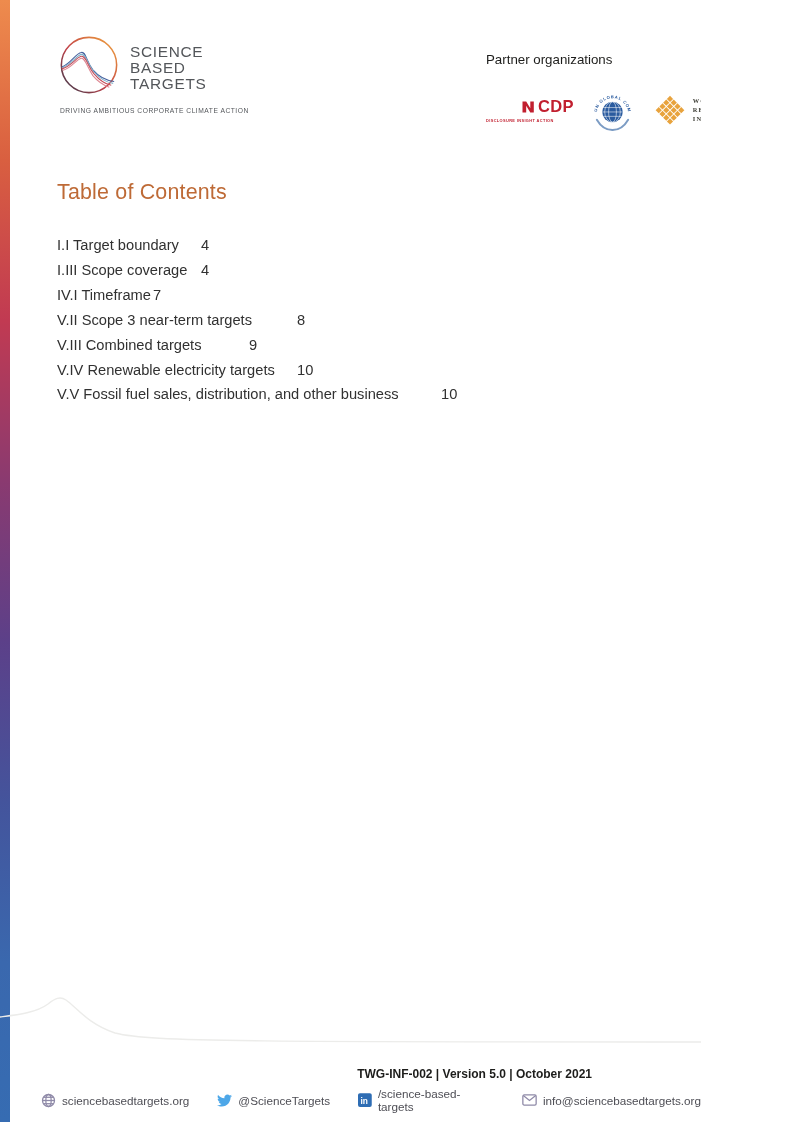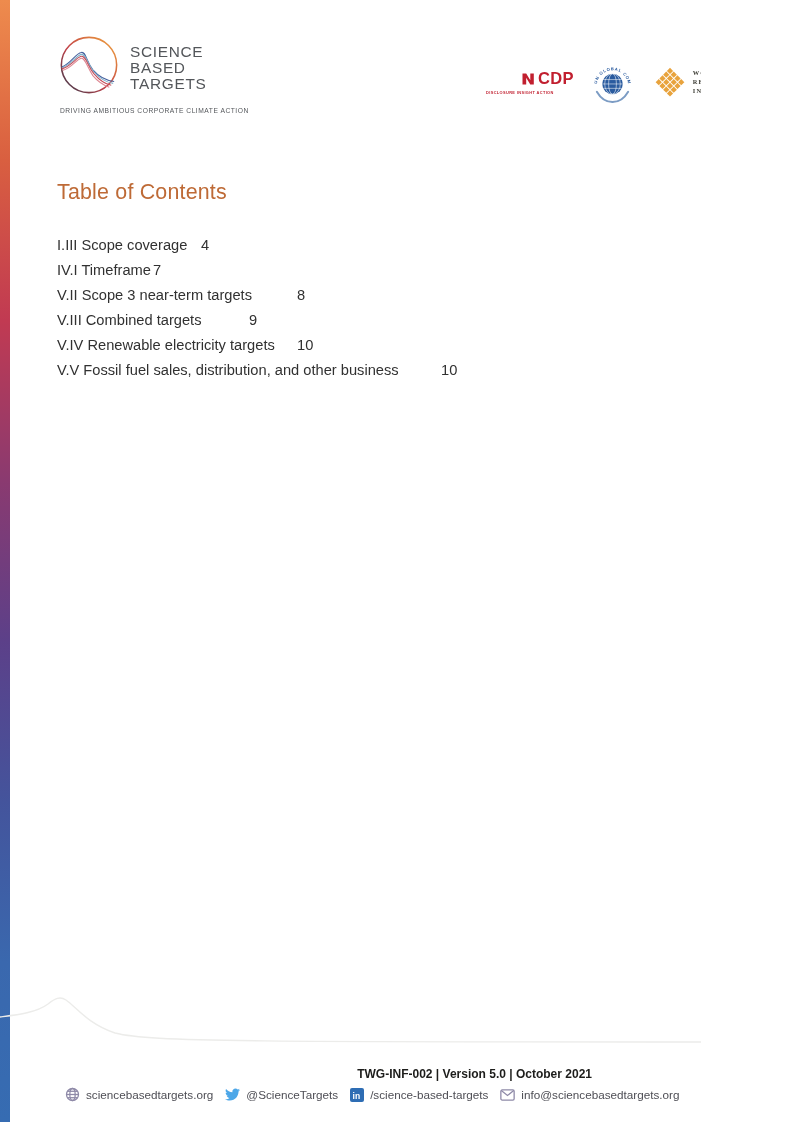--- a/index.html
+++ b/index.html
@@ -59,21 +59,21 @@
   .toc-list{position:absolute;left:57px;top:233px;width:640px;}
   .toc-row{
     font-size:11pt;line-height:24.9px;color:var(--toc-text);
     white-space:pre;-moz-tab-size:48px;tab-size:48px;cursor:pointer;
   }
   
   .curve-wrap{position:absolute;left:0;top:982px;width:793px;height:70px;}
   
   .footer-title{position:absolute;left:57px;top:1066px;font-size:12.3px;font-weight:700;color:var(--text-dark);}
   .footer-version{position:absolute;right:109px;top:1067px;font-size:12px;font-weight:700;color:var(--text-dark);text-align:right;}
-  .footer-links{position:absolute;left:65px;top:1087px;display:flex;align-items:center;gap:12px;}
+  .footer-links{position:absolute;left:41px;top:1087px;display:flex;align-items:center;gap:28px;}
   .footer-link{display:flex;align-items:center;gap:6px;cursor:pointer;}
   .footer-link span{font-size:11.7px;color:#4e4e55;}
   .li-badge{fill:var(--linkedin-blue);}
   .li-in{font-size:8.5px;font-weight:700;fill:#fff;font-family:"Liberation Sans",sans-serif;}
   .tw-bird{fill:var(--twitter-blue);}
   .ol-stroke{stroke:var(--icon-gray);stroke-width:1.2;fill:none;}
 </style>
 </head>
 <body>
 
@@ -100,20 +100,21 @@
       <div class="logo-title">
         <div>SCIENCE</div>
         <div>BASED</div>
         <div>TARGETS</div>
       </div>
     </div>
     <div class="logo-tagline">DRIVING AMBITIOUS CORPORATE CLIMATE ACTION</div>
   </div>
 
   <div class="partners">
+    <p class="partners-heading">Partner organizations</p>
     <div class="partners-row">
       <div class="org org-cdp">
         <div class="cdp-top">
           <svg class="cdp-glyph" width="14" height="13" viewBox="0 0 14 13">
             <path class="cdp-n" d="M0.5,12.5 V1.5 H4.2 L8.3,8.2 V1.5 H11.8 V12.5 H8.3 L4.2,5.8 V12.5 Z"></path>
           </svg>
           <span class="cdp-text">CDP</span>
         </div>
         <div class="cdp-tagline">DISCLOSURE INSIGHT ACTION</div>
       </div>
@@ -170,20 +171,21 @@
           <ellipse cx="22" cy="20.5" rx="2.6" ry="1.8"></ellipse>
           <path d="M2,16 C1,28 6,40 22,42 C38,40 43,26 42,15 C38,27 30,32 26,31 C30,36 26,41 21,40 C12,38 5,28 2,16 Z"></path>
         </svg>
         <div class="wwf-text"><span>WWF</span><span class="wwf-reg">®</span></div>
       </div>
     </div>
   </div>
 
   <h1 class="toc-heading">Table of Contents</h1>
   <div class="toc-list">
+      <div class="toc-row">I.I Target boundary	4</div>
       <div class="toc-row">I.III Scope coverage	4</div>
       <div class="toc-row">IV.I Timeframe	7</div>
       <div class="toc-row">V.II Scope 3 near-term targets	8</div>
       <div class="toc-row">V.III Combined targets	9</div>
       <div class="toc-row">V.IV Renewable electricity targets	10</div>
       <div class="toc-row">V.V Fossil fuel sales, distribution, and other business	10</div>
     </div>
 
   <div class="curve-wrap">
     <svg width="793" height="70" viewBox="0 0 793 70">

